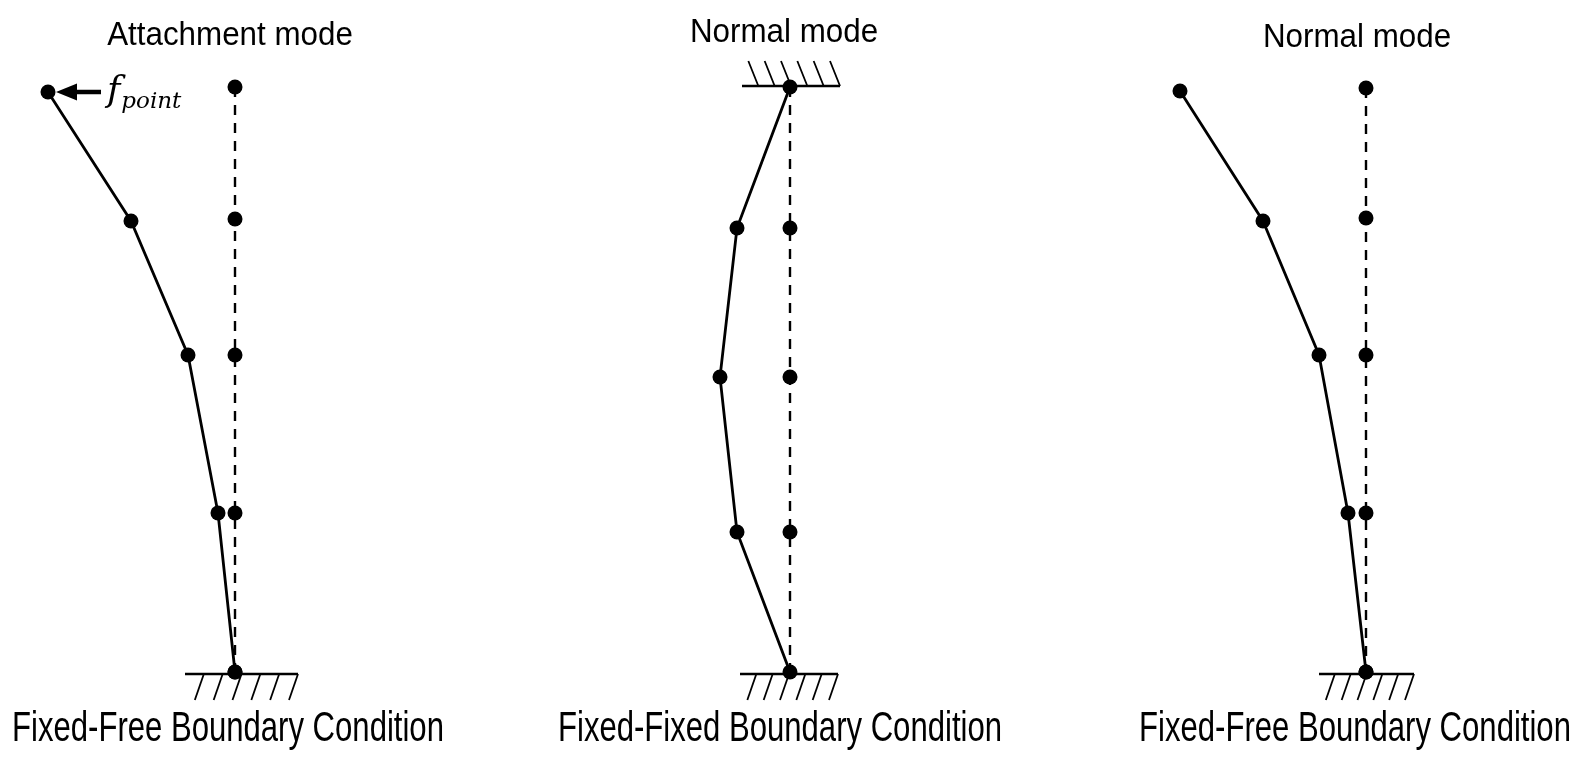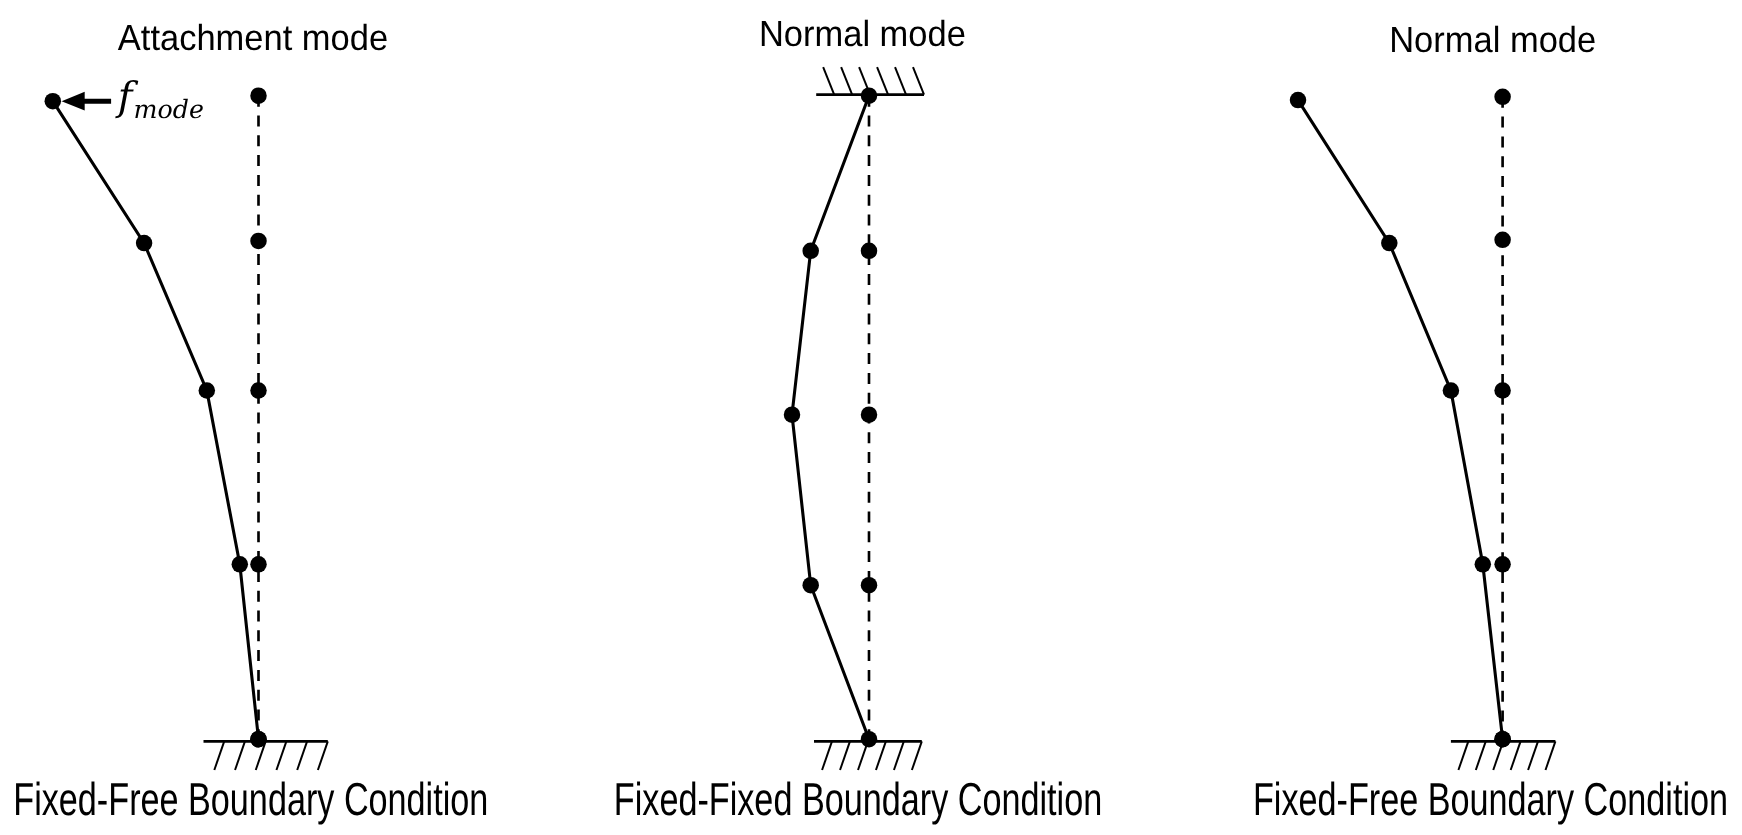--- a/index.html
+++ b/index.html
@@ -4,21 +4,20 @@
 <style>
   html, body { margin: 0; padding: 0; background: #ffffff; }
   .canvas {
     position: relative;
     width: 1584px;
     height: 759px;
     background: #ffffff;
     overflow: hidden;
     font-family: "Liberation Sans", sans-serif;
     color: #000;
-    border-radius: 21px;
   }
   #diagram { position: absolute; left: 0; top: 0; }
   .panel-title {
     position: absolute;
     font-size: 33px;
     line-height: 1.1;
     white-space: nowrap;
     transform: translateX(-50%) scaleX(0.95);
     color: #000;
   }
@@ -131,20 +130,20 @@
         <circle cx="1348" cy="513" r="7.5" fill="#000000"></circle>
         <circle cx="1366" cy="672" r="7.5" fill="#000000"></circle>
       </g>
     </svg>
 
   <div class="panel-title" style="left: 230px; top: 16px;">Attachment mode</div>
   <div class="panel-title" style="left: 784px; top: 13px;">Normal mode</div>
   <div class="panel-title" style="left: 1357px; top: 18px;">Normal mode</div>
 
   <div class="force-label" style="left: 107px; top: 71px;">
-    <span>f</span><span class="sub">mode</span>
+    <span>f</span><span class="sub">point</span>
   </div>
 
   <div class="panel-caption" style="left: 228px; top: 704px;">Fixed-Free Boundary Condition</div>
   <div class="panel-caption" style="left: 780px; top: 704px;">Fixed-Fixed Boundary Condition</div>
   <div class="panel-caption" style="left: 1355px; top: 704px;">Fixed-Free Boundary Condition</div>
 
 </div>
 
 </body></html>

